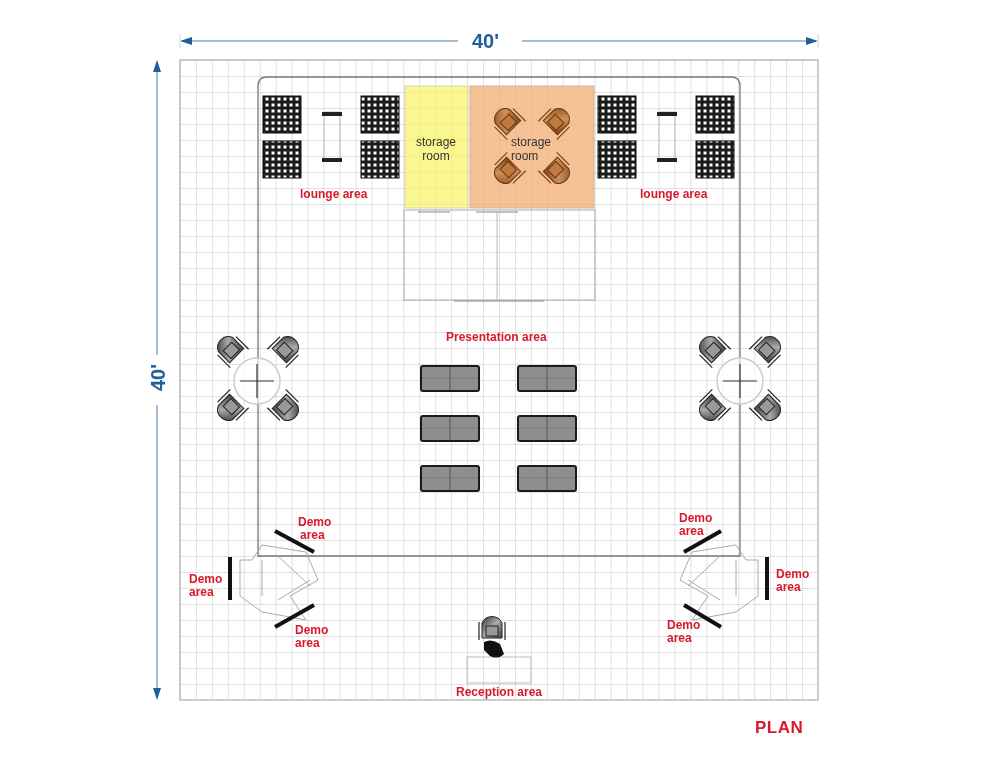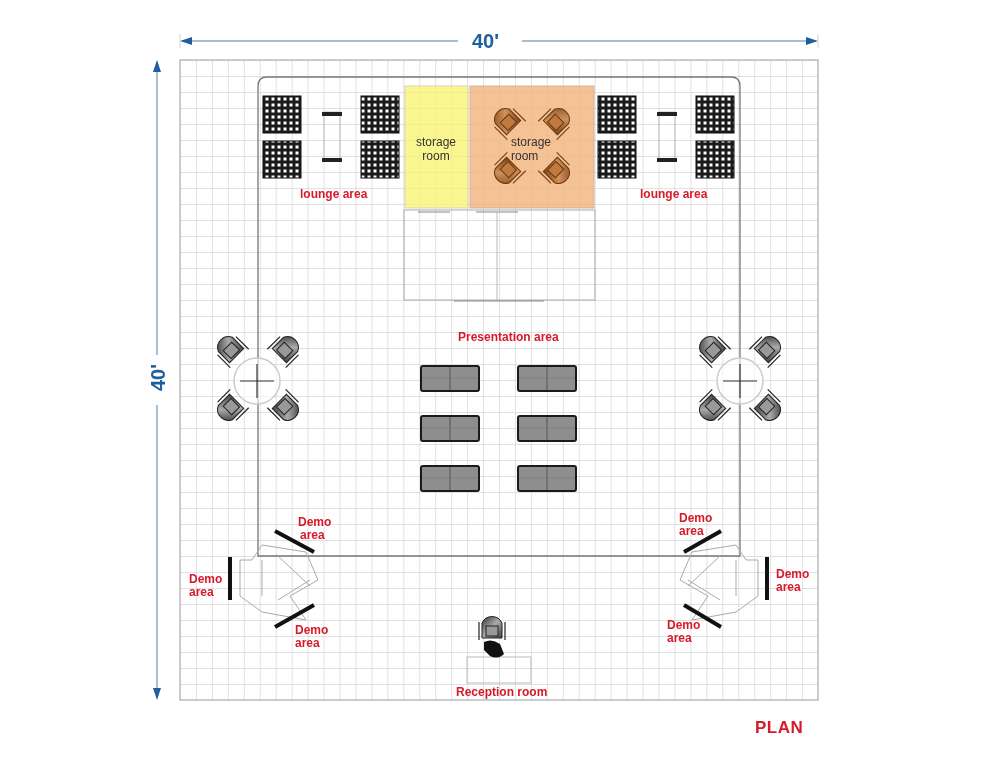--- a/index.html
+++ b/index.html
@@ -181,22 +181,22 @@
   <div>storage</div>
   <div>room</div>
 </div>
 <div class="room-lbl" style="left:511px;top:135px;">
   <div>storage</div>
   <div>room</div>
 </div>
 
 <div class="lbl" style="left:300px;top:188px;">lounge area</div>
 <div class="lbl" style="left:640px;top:188px;">lounge area</div>
-<div class="lbl" style="left:446px;top:331px;margin-left:12px;">Presentation area</div>
-<div class="lbl" style="left:456px;top:686px;">Reception room</div>
+<div class="lbl" style="left:446px;top:331px;">Presentation area</div>
+<div class="lbl" style="left:456px;top:686px;">Reception area</div>
 
 <div class="lbl" style="left:298px;top:516px;">
   <div>Demo</div>
   <div style="padding-left:2px;">area</div>
 </div>
 <div class="lbl" style="left:189px;top:573px;">
   <div>Demo</div>
   <div>area</div>
 </div>
 <div class="lbl" style="left:295px;top:624px;">

